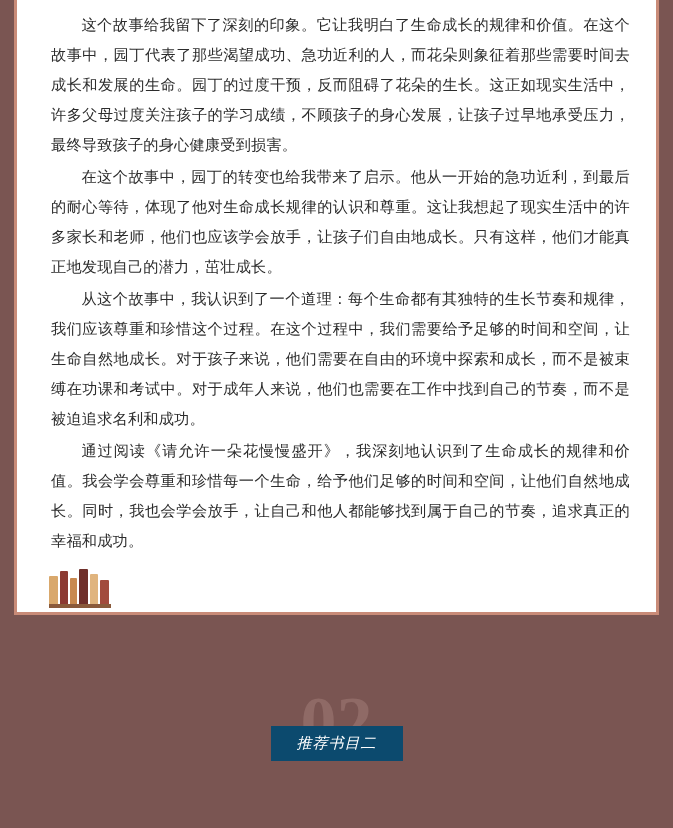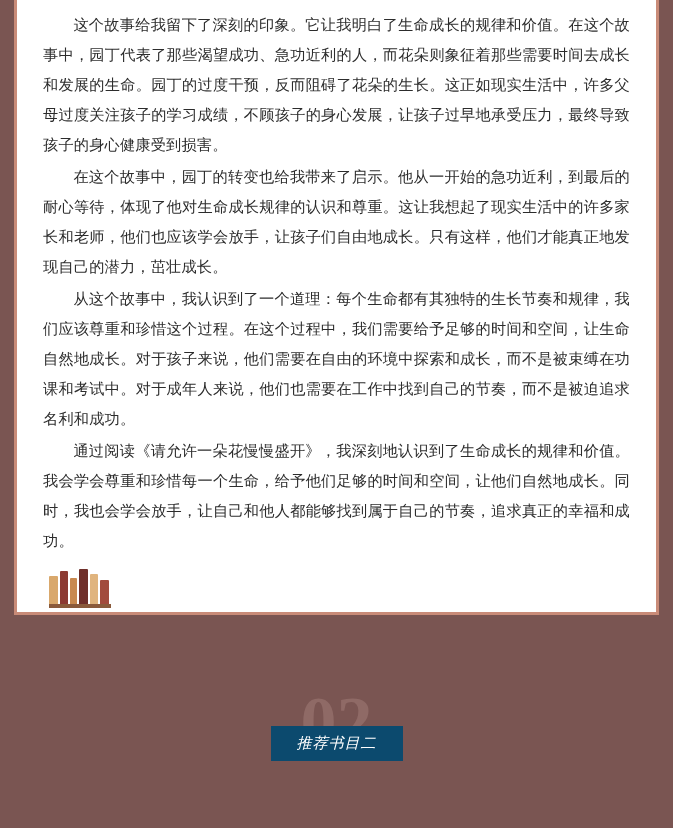--- a/index.html
+++ b/index.html
@@ -32,21 +32,21 @@
     padding: 10px 26px 8px 26px;
   }
   .article-body {
     font-size: 15.2px;
     line-height: 30px;
     color: #2c2c2c;
     text-align: justify;
     letter-spacing: 0.2px;
   }
   .article-body p {
-    margin: 0 0 2px 0;
+    margin: 0 0 2px 8px;
     text-indent: 2em;
   }
   .books-row {
     position: relative;
     height: 40px;
     margin-top: 8px;
   }
   .book-stack {
     position: absolute;
     left: 6px;

